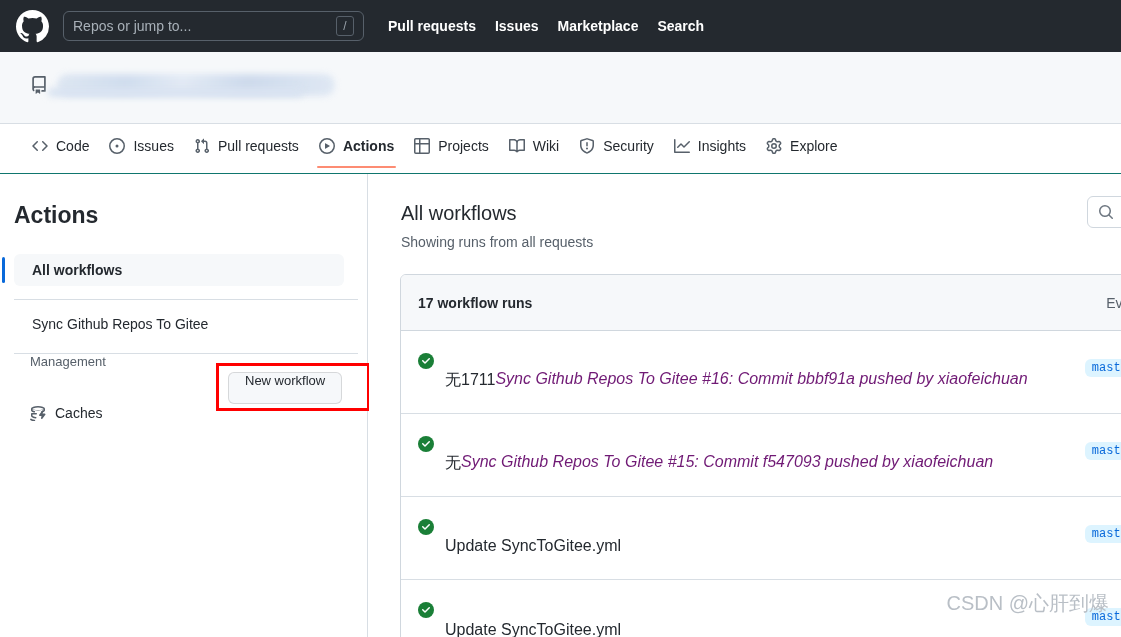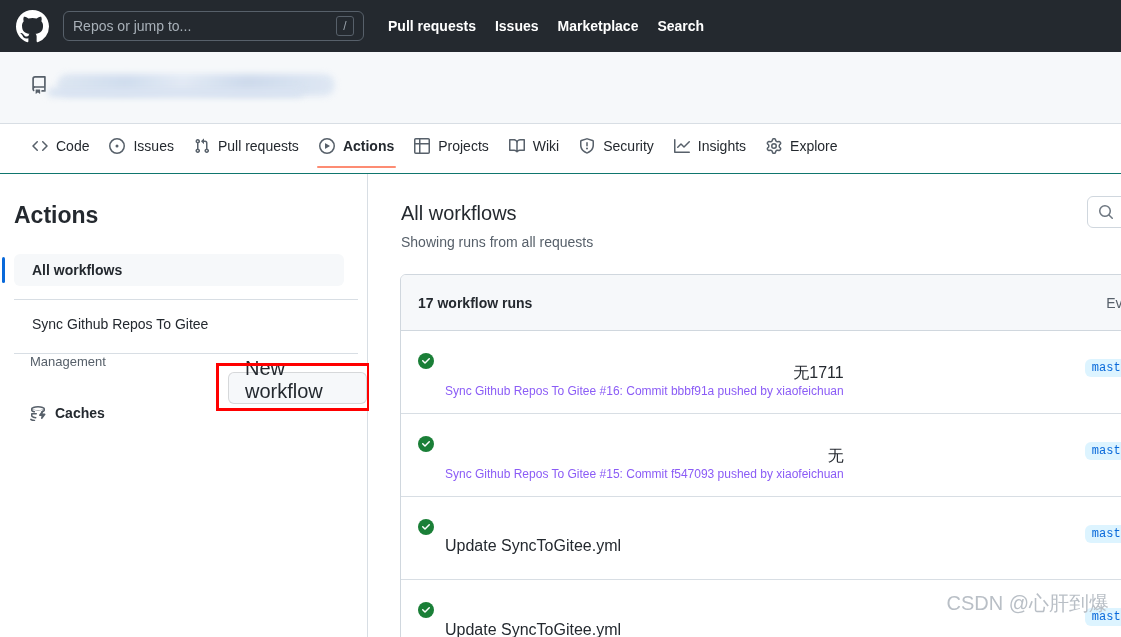--- a/index.html
+++ b/index.html
@@ -146,22 +146,22 @@
   }
   .sidebar-head {
     position: absolute; left: 14px; top: 28px;
     font-size: 23px; font-weight: bold; color: #24292f;
   }
   .new-workflow-btn {
     position: absolute; left: 228px; top: 198px;
     height: 32px; padding: 0 16px;
     border: 1px solid rgba(31,35,40,.15);
     border-radius: 6px; background: #f6f8fa;
-    display: flex; align-items: flex-end;
-    font-size: 20px; color: #24292f; cursor: pointer;
+    display: flex; align-items: flex-start;
+    font-size: 13px; color: #24292f; cursor: pointer;
   }
   .highlight-box {
     position: absolute; left: 216px; top: 189px;
     width: 154px; height: 48px;
     border: 3px solid #ff0000;
     background: transparent;
     pointer-events: none;
   }
   .side-item {
     position: absolute; left: 14px;
@@ -257,23 +257,23 @@
     padding: 0 17px;
     position: relative;
   }
   .run-row:last-child { border-bottom: none; }
   .run-status {
     width: 16px; height: 16px; flex: 0 0 auto;
     margin-right: 11px;
     align-self: flex-start; margin-top: 22px;
   }
   .run-status svg { display:block; width:16px; height:16px; }
-  .run-texts { display: flex; flex-direction: column; gap: 0; padding-top: 16px; text-align: right; }
+  .run-texts { display: flex; gap: 0; padding-top: 16px; }
   .run-title { font-size: 16px; color: #24292f; cursor: pointer; }
-  .run-meta { font-size: 12px; color: #8b5cf6; }
+  .run-meta { font-size: 16px; color: #701a75; font-style: italic; }
   .branch-badge {
     margin-left: auto; align-self: flex-start;
     margin-top: 28px;
     background: #ddf4ff; color: #0969da;
     border-radius: 6px; padding: 2px 7px;
     font-family: "Liberation Mono", monospace;
     font-size: 12px;
     cursor: pointer;
   }
 
@@ -423,21 +423,21 @@
     <div class="side-divider" style="top:125px;"></div>
 
     <div class="side-item" style="top:134px;">
       <span>Sync Github Repos To Gitee</span>
     </div>
 
     <div class="side-divider" style="top:179px;"></div>
 
     <div class="side-section-label" style="top:180px;">Management</div>
 
-    <div class="side-caches" style="top:231px;font-weight:bold;">
+    <div class="side-caches" style="top:231px;">
       <span>
         <svg width="16" height="16" viewBox="0 0 16 16">
             <path d="M8 1c1.84 0 3.53.28 4.78.75 1.18.44 2.22 1.17 2.22 2.12v1.26c0 .95-1.04 1.68-2.22 2.12-.2.07-.41.14-.63.2a.75.75 0 1 1-.39-1.45c.19-.5.36-.11.52-.17.6-.22 1-.47 1.18-.67V4.2c-.18.2-.58.45-1.18.67C11.2 5.26 9.69 5.5 8 5.5s-3.2-.24-4.28-.63c-.6-.22-1-.47-1.18-.67v.96c.18.2.58.45 1.18.67.23.09.5.16.78.23a.75.75 0 0 1-.36 1.46 8.7 8.7 0 0 1-.94-.28C2.04 6.81 1 6.08 1 5.13V3.87c0-.95 1.04-1.68 2.22-2.12C4.47 1.28 6.16 1 8 1Zm0 1.5c-1.69 0-3.2.24-4.28.63-.6.22-1 .47-1.18.67.18.2.58.45 1.18.67 1.08.39 2.59.63 4.28.63s3.2-.24 4.28-.63c.6-.22 1-.47 1.18-.67-.18-.2-.58-.45-1.18-.67C11.2 2.74 9.69 2.5 8 2.5Z"></path>
             <path d="M1 8.75c0-.41.34-.75.75-.75h4.5a.75.75 0 0 1 0 1.5H2.5v1.32c.18.2.58.45 1.18.67.6.22 1.34.39 2.16.5a.75.75 0 1 1-.19 1.49c-.9-.12-1.73-.31-2.43-.57C2.04 12.47 1 11.74 1 10.79Z"></path>
             <path d="M1 13.6c.18.2.58.45 1.18.67.65.24 1.45.42 2.35.53a.75.75 0 1 1-.18 1.49c-.98-.12-1.88-.32-2.64-.6C.54 15.25 0 14.63 0 13.93"></path>
             <path d="M12.5 8.5h2.25a.75.75 0 0 1 .6 1.2l-3 4a.75.75 0 0 1-1.33-.62l.52-2.08h-1.79a.75.75 0 0 1-.6-1.2l3-4a.75.75 0 0 1 1.33.62Z"></path>
           </svg>
       </span>
       <span>Caches</span>
     </div>

